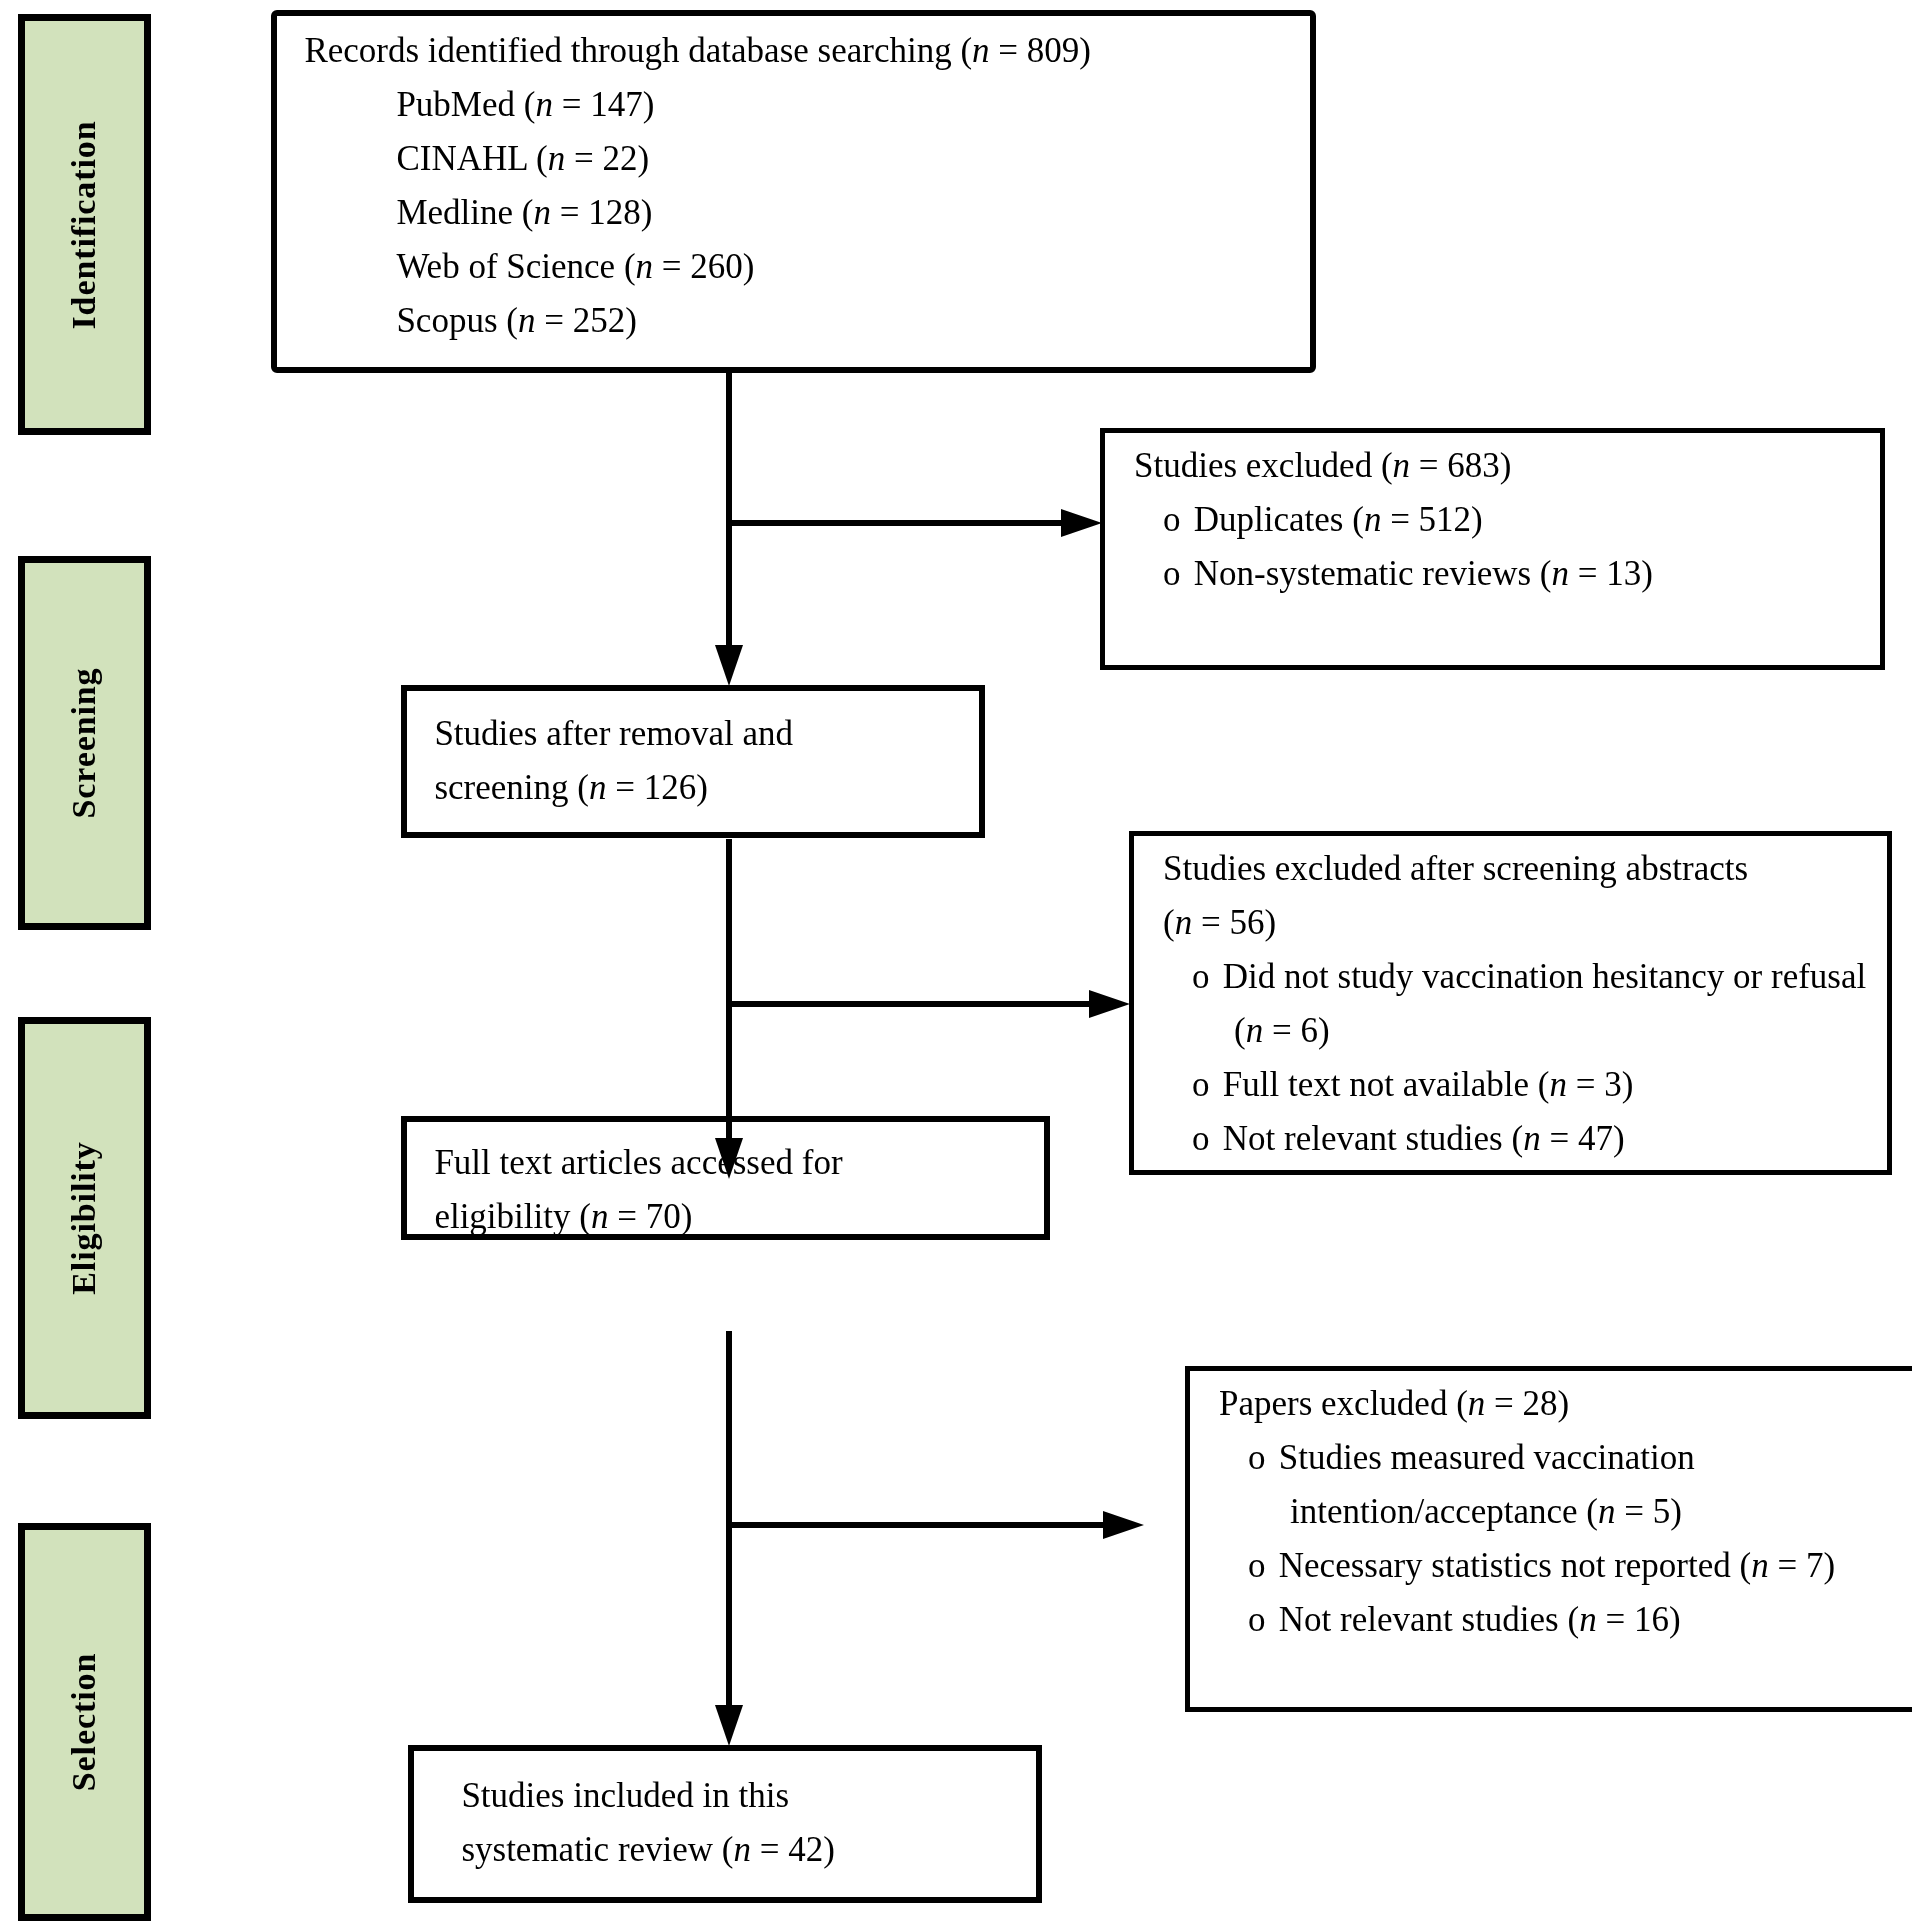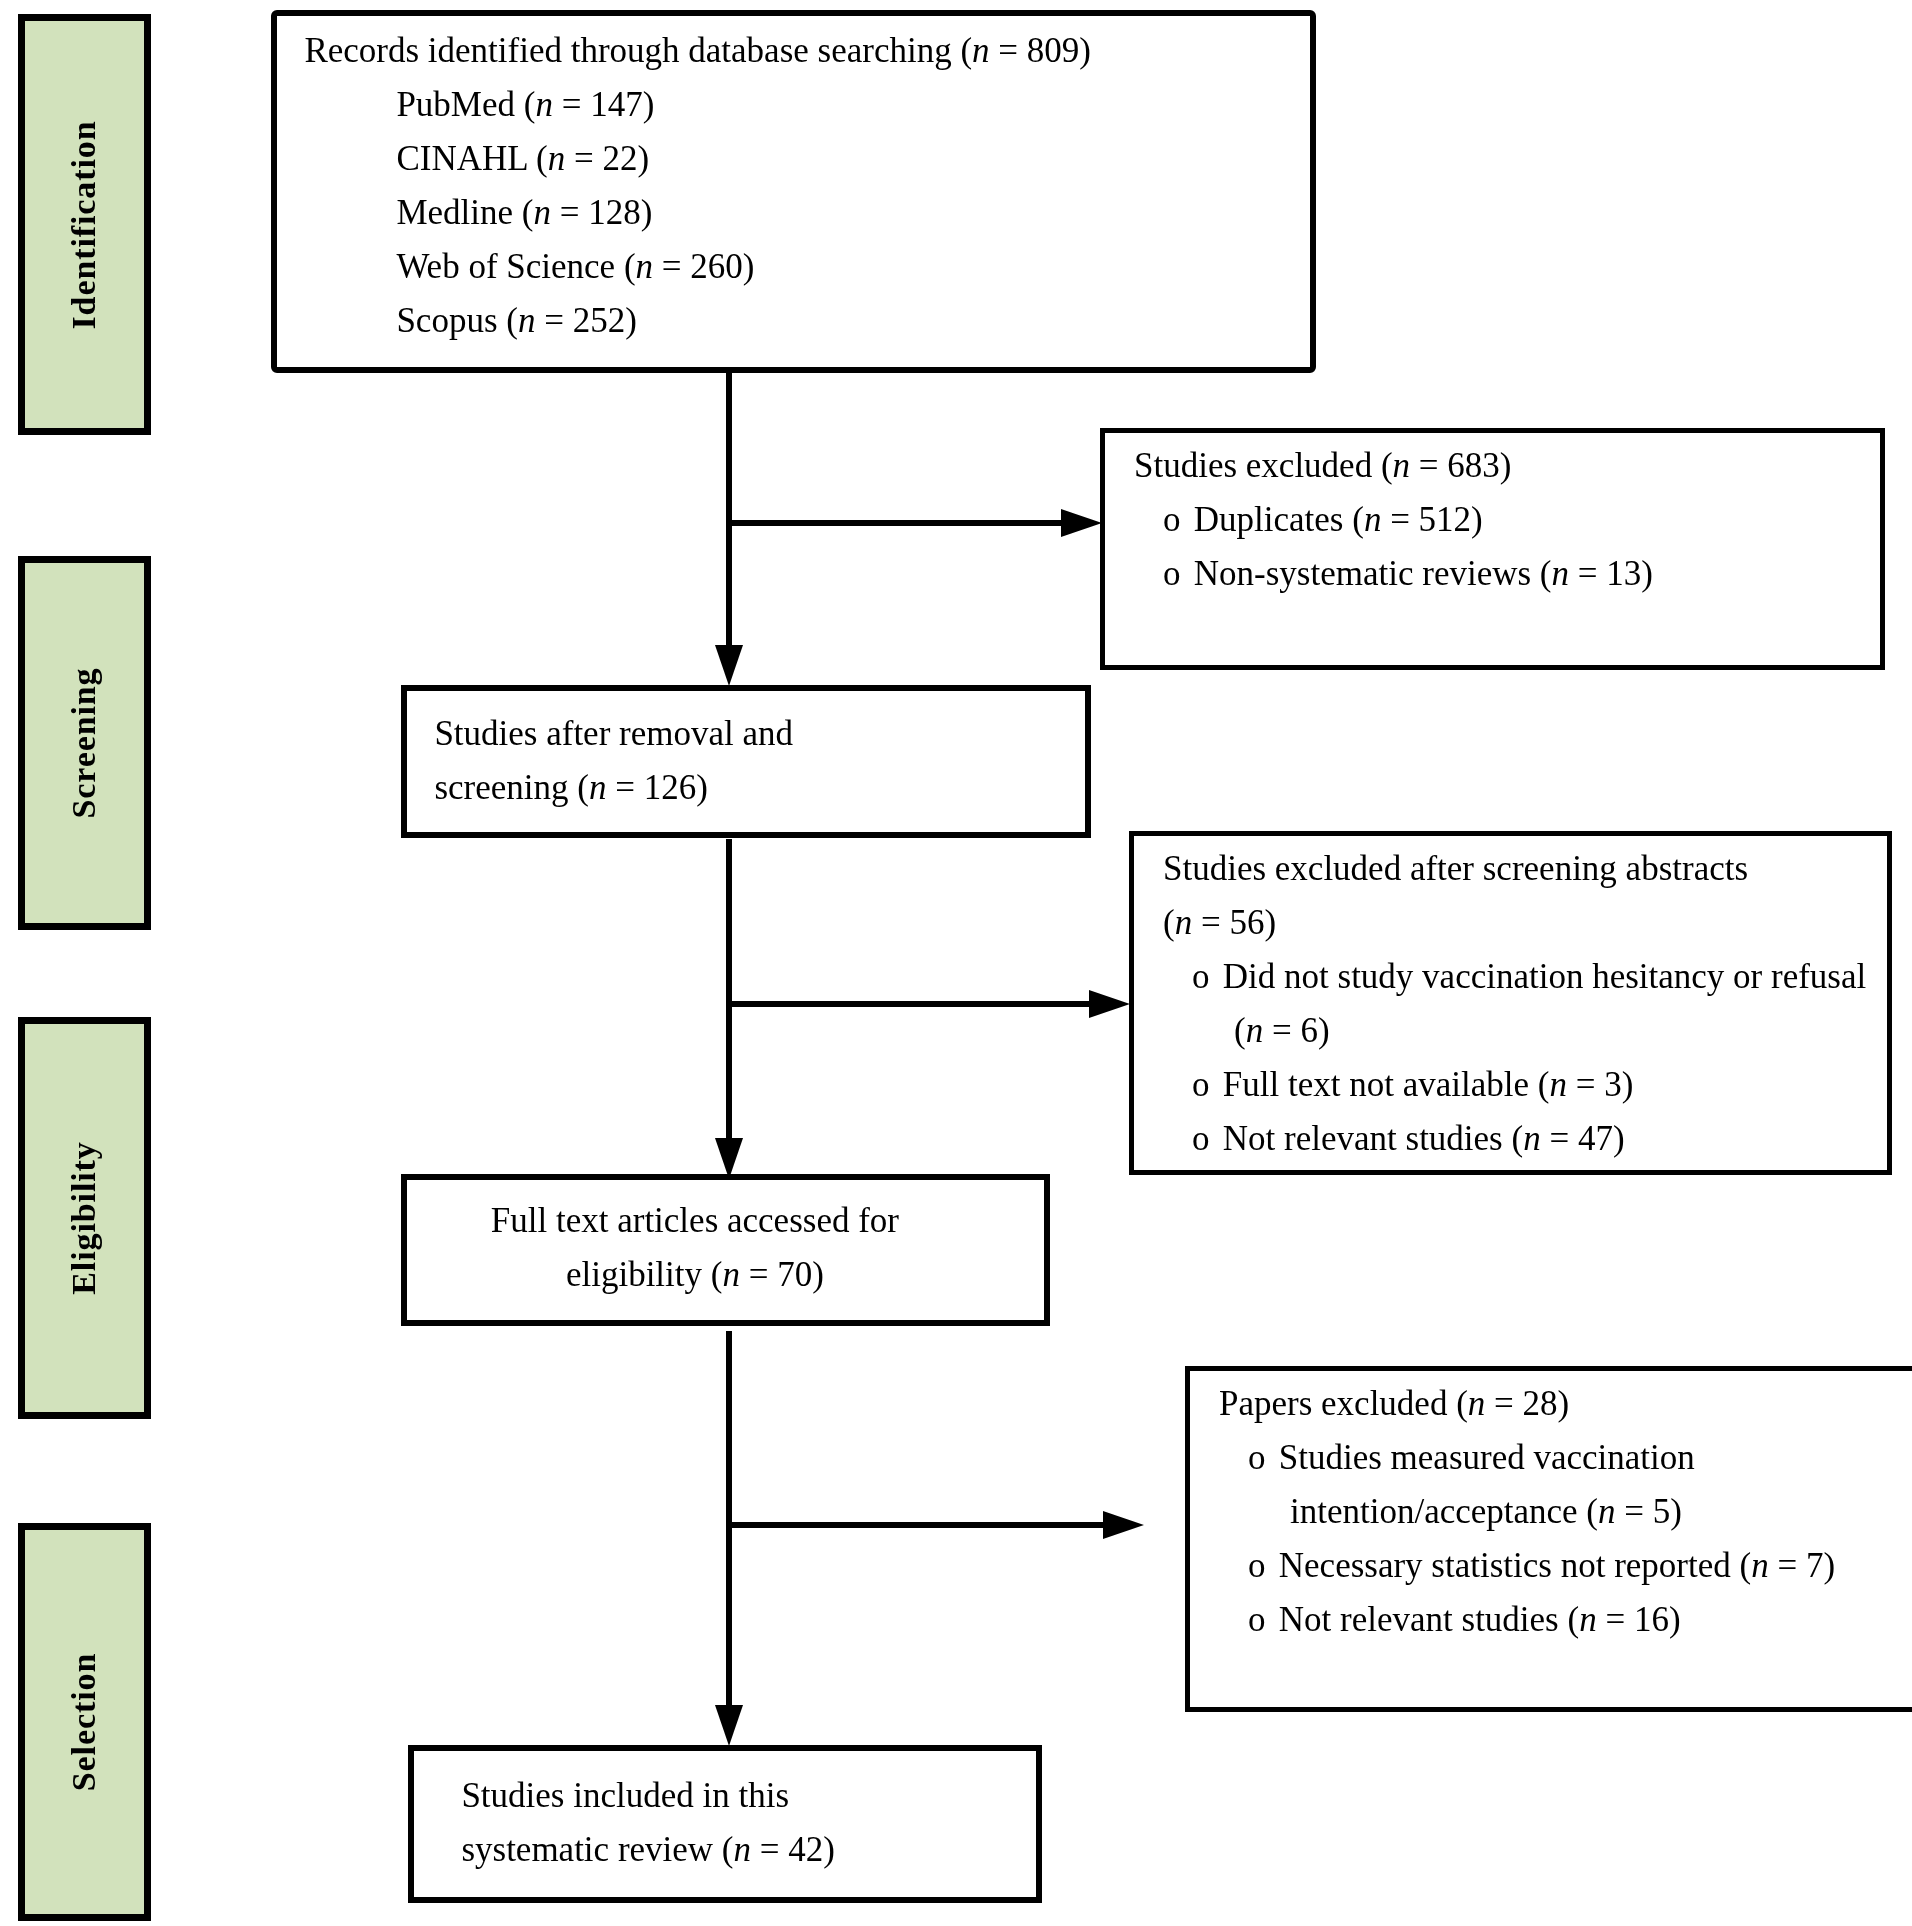--- a/index.html
+++ b/index.html
@@ -22,23 +22,23 @@
   #stage-eligibility{top:1017px;height:402px;}
   #stage-selection{top:1523px;height:398px;}
 
   
   .fbox{
     position:absolute;background:#fff;border:6.6px solid #000;
     box-sizing:border-box;font-size:35px;line-height:54px;
   }
   #box-identified{left:271px;top:10.4px;width:1045px;height:363px;padding:7.6px 19px 0 27.4px;border-radius:6px;}
   #box-identified .src{margin-left:92px;}
-  #box-screened{left:401px;top:685px;width:690px;height:153px;padding:16px 19px 0 27.4px;}
+  #box-screened{left:401px;top:685px;width:584px;height:153px;padding:16px 19px 0 27.4px;}
   #box-screened .t{max-width:426px;}
-  #box-fulltext{left:401px;top:1174px;width:649px;height:152px;padding:14px 19px 0 27.4px;text-align:center;}
+  #box-fulltext{left:401px;top:1116px;width:649px;height:124px;padding:14px 19px 0 27.4px;}
   #box-fulltext .t{max-width:521px;}
   #box-included{left:408px;top:1745px;width:634px;height:158px;padding:18px 19px 0 27.4px;}
   #box-included .t{max-width:431px;margin-left:20px;}
 
   .excl{border-width:5.7px;padding:5.7px 19px 0 29px;}
   #excl-1{left:1100px;top:428px;width:785px;height:242px;}
   #excl-2{left:1129px;top:831px;width:763px;height:344px;}
   #excl-3{left:1185px;top:1366px;width:744px;height:346px;}
   #excl-2 .excl-title{max-width:606px;}
   #excl-3 .excl-title{max-width:663px;}

